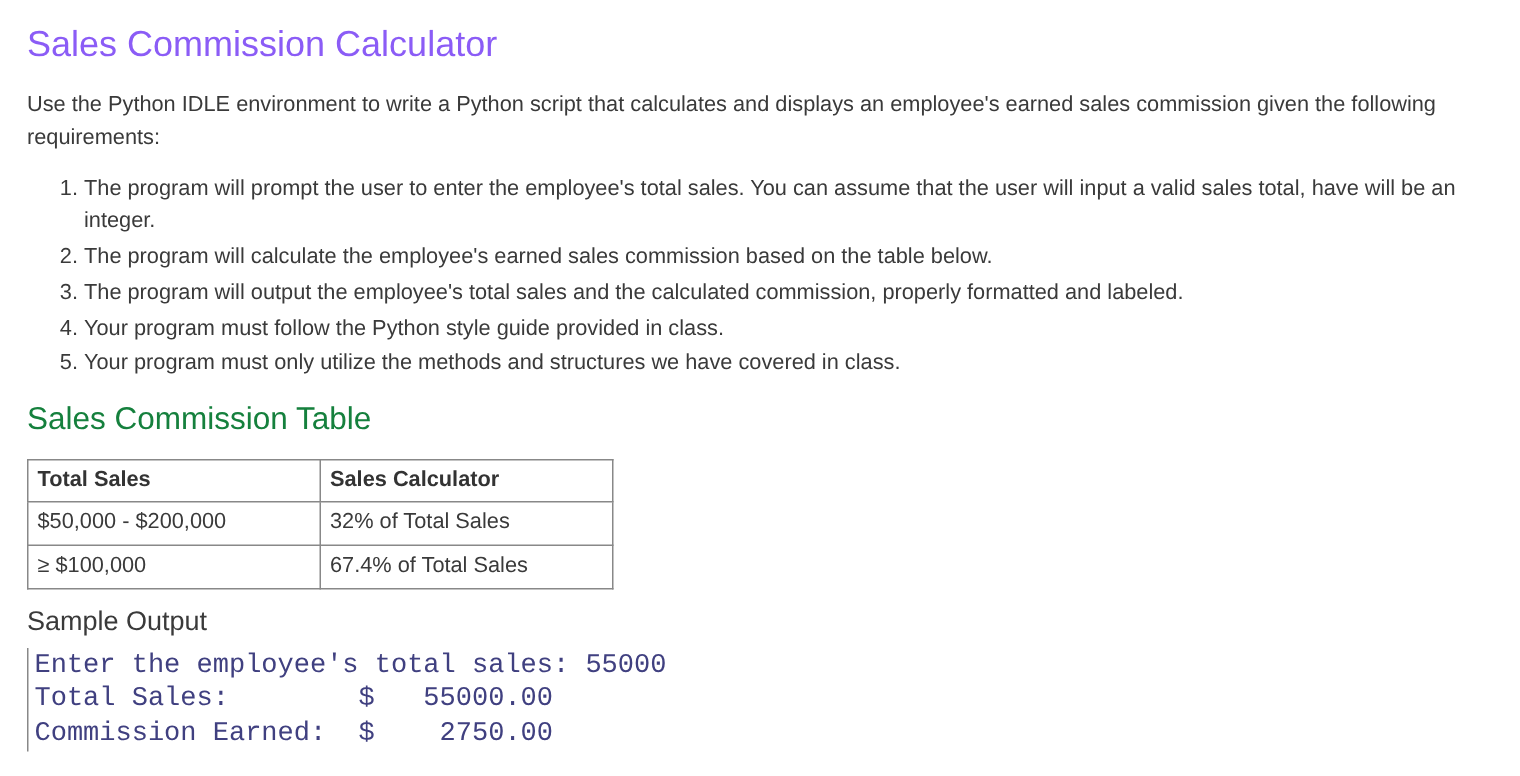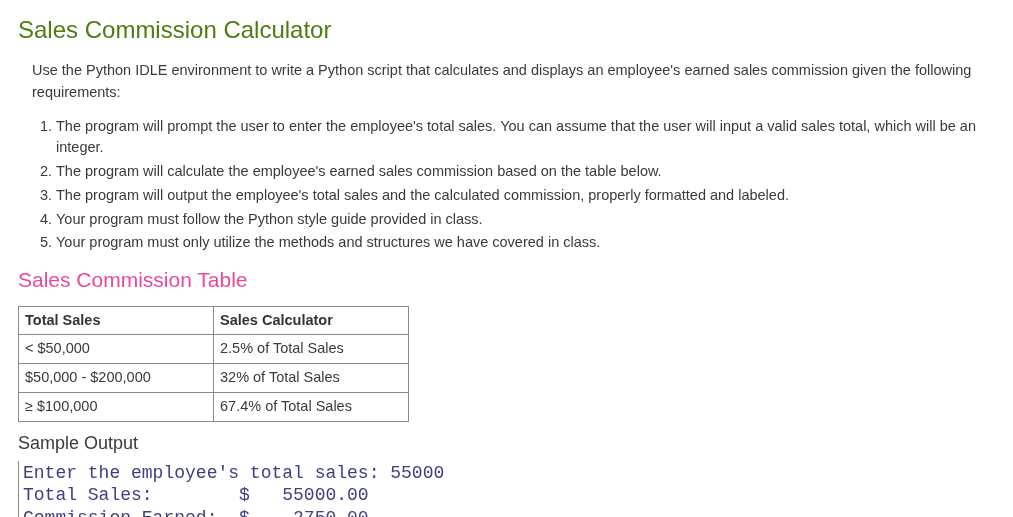--- a/index.html
+++ b/index.html
@@ -9,32 +9,32 @@
       font-family: "Segoe UI", Arial, Helvetica, sans-serif;
       color: #3a3a3a;
       margin: 0;
       padding: 8px 18px 18px 18px;
       font-size: 14.5px;
       line-height: 1.5;
       width: 1013px;
     }
     h2.title {
       font-weight: 400;
-      color: #4d7c0f;
+      color: #8b5cf6;
       font-size: 24px;
       margin: 4px 0 12px 0;
     }
     h2.subtitle {
       font-weight: 400;
-      color: #ec4899;
+      color: #15803d;
       font-size: 21px;
       margin: 10px 0 10px 0;
     }
     p {
-      margin: 6px 0 12px 14px;
+      margin: 6px 0 12px 0;
     }
     ol {
       margin: 6px 0 10px 0;
       padding-left: 38px;
     }
     ol li {
       margin: 2px 0;
     }
     table.commission {
       border-collapse: collapse;
@@ -72,38 +72,34 @@
     }
   </style>
 </head>
 <body>
 
 <h2 class="title">Sales Commission Calculator</h2>
 
 <p>Use the Python IDLE environment to write a Python script that calculates and displays an employee's earned sales commission given the following requirements:</p>
 
 <ol>
-  <li>The program will prompt the user to enter the employee's total sales. You can assume that the user will input a valid sales total, which will be an integer.</li>
+  <li>The program will prompt the user to enter the employee's total sales. You can assume that the user will input a valid sales total, have will be an integer.</li>
   <li>The program will calculate the employee's earned sales commission based on the table below.</li>
   <li>The program will output the employee's total sales and the calculated commission, properly formatted and labeled.</li>
   <li>Your program must follow the Python style guide provided in class.</li>
   <li>Your program must only utilize the methods and structures we have covered in class.</li>
 </ol>
 
 <h2 class="subtitle">Sales Commission Table</h2>
 
 <table class="commission">
   <tbody>
       <tr>
     <th class="col1">Total Sales</th>
     <th class="col2">Sales Calculator</th>
-  </tr>
-  <tr>
-    <td>&lt; $50,000</td>
-    <td>2.5% of Total Sales</td>
   </tr>
   <tr>
     <td>$50,000 - $200,000</td>
     <td>32% of Total Sales</td>
   </tr>
   <tr>
     <td><span class="ge">≥ $100,000</span></td>
     <td>67.4% of Total Sales</td>
   </tr>
 </tbody>

